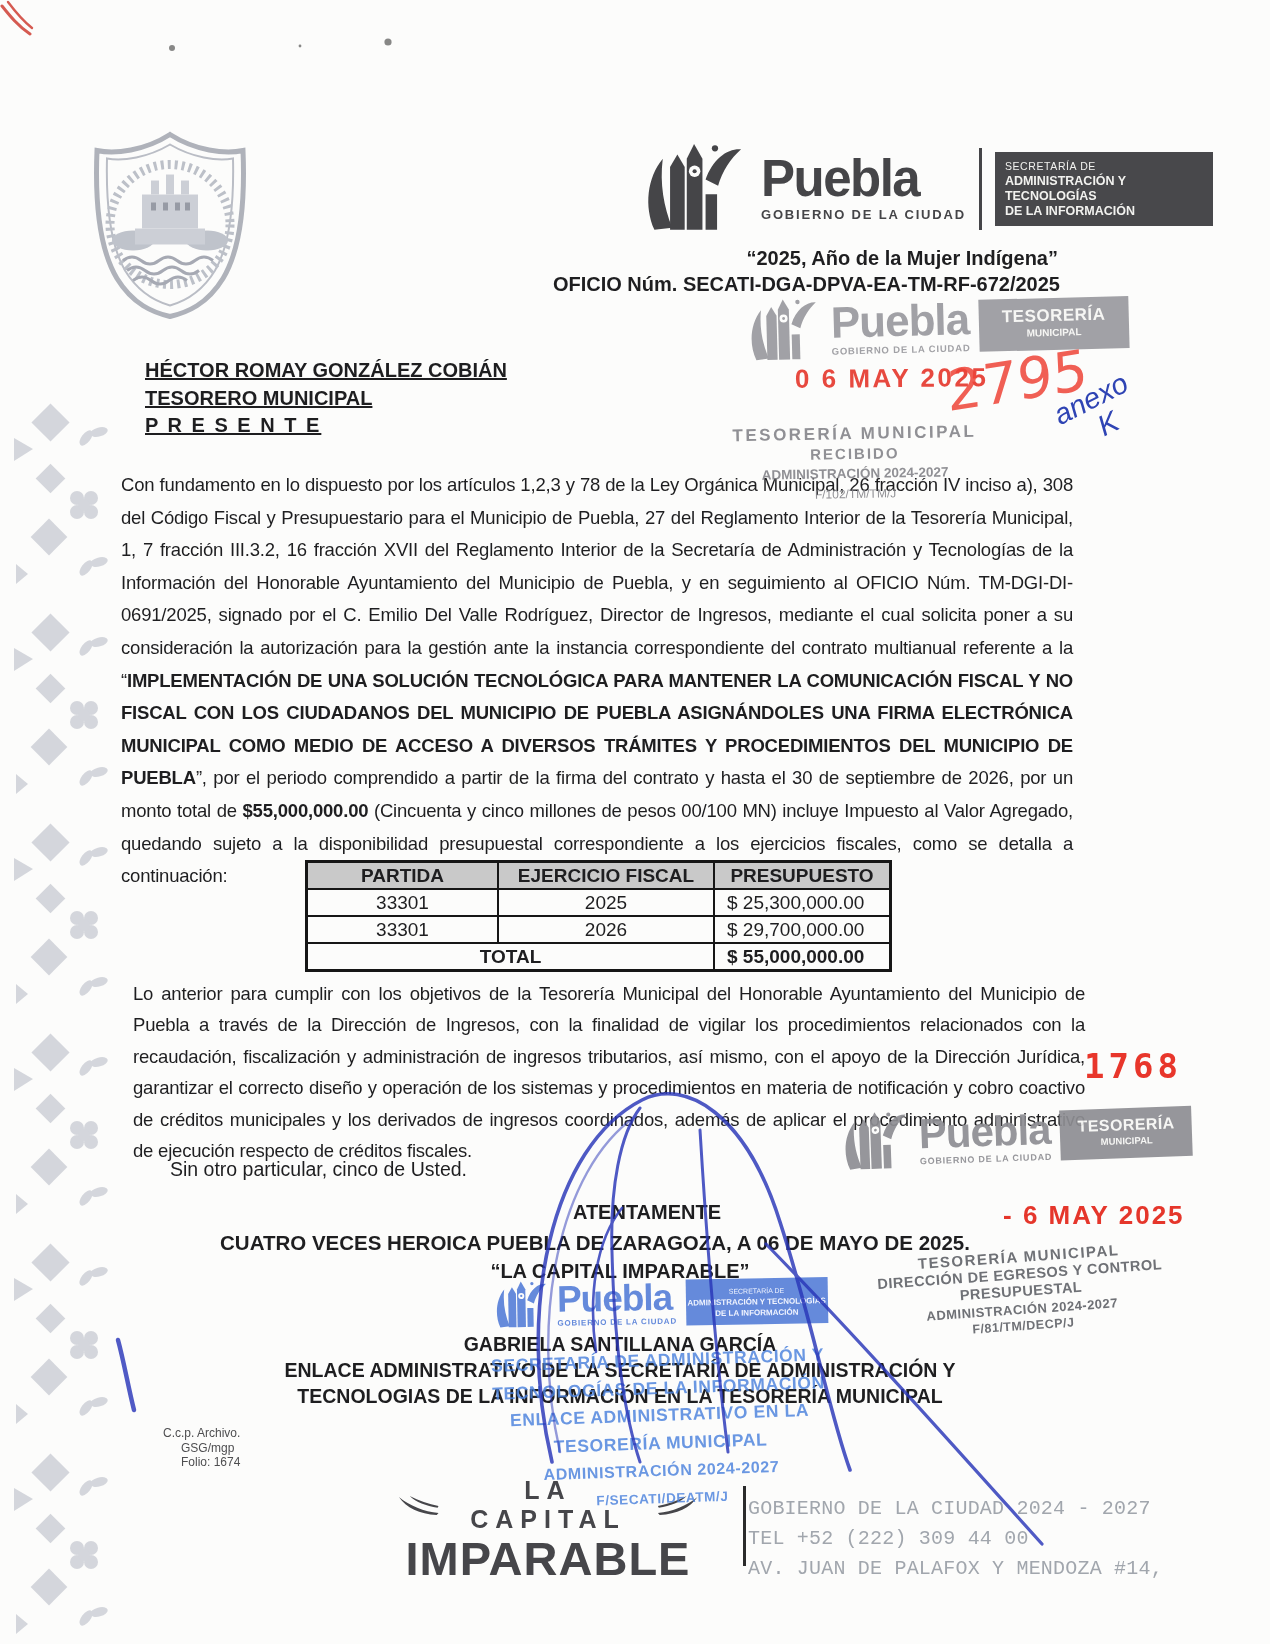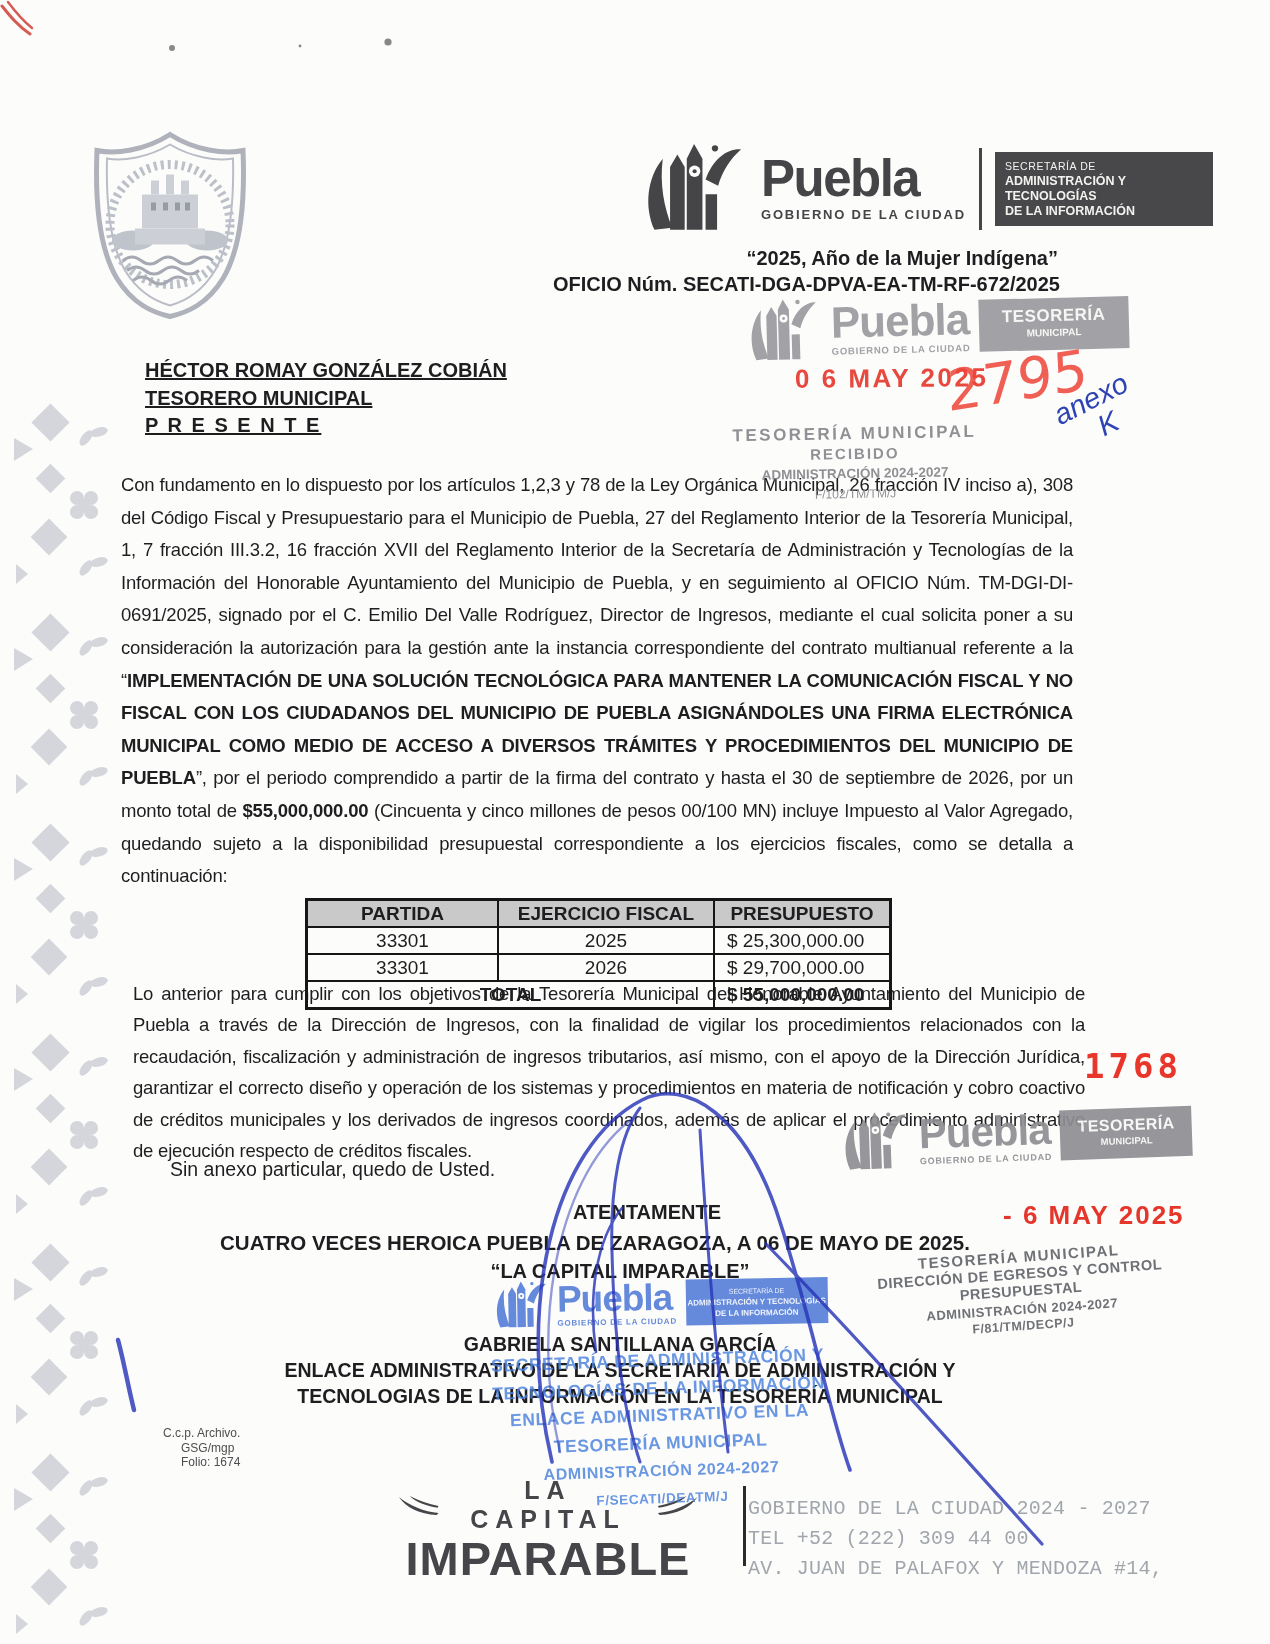--- a/index.html
+++ b/index.html
@@ -75,21 +75,21 @@
 
   #recipient{left:145px;top:357px;font-size:20px;font-weight:700;line-height:27.5px;z-index:3;text-decoration:underline;}
   #recipient .sal{letter-spacing:2px;}
 
   #para1{left:121px;top:456px;width:952px;font-size:18.5px;line-height:32.6px;
          text-align:justify;letter-spacing:-.2px;z-index:3;margin-top:13px;}
   #para2{left:133px;top:978px;width:952px;font-size:18.5px;line-height:31.4px;
          text-align:justify;letter-spacing:-.2px;z-index:3;}
 
   
-  #tbl{left:305px;top:860px;z-index:4;margin-top:38px;}
+  #tbl{left:305px;top:860px;z-index:4;}
   #tbl table{border-collapse:collapse;border:3px solid #161616;}
   #tbl th,#tbl td{border:2px solid #161616;font-size:19px;height:23px;padding:1px 6px;}
   #tbl th{background:#c9c9c9;font-weight:700;text-align:center;}
   #tbl td{text-align:center;}
   #tbl td.money{text-align:left;padding-left:12px;}
   #tbl .w1{width:177px;} #tbl .w2{width:202px;} #tbl .w3{width:162px;}
 
   #red1768{left:1084px;top:1046px;font-size:34px;font-weight:700;color:#e8362b;
            letter-spacing:4px;font-family:"DejaVu Sans Mono",monospace;z-index:6;}
   #sinotro{left:170px;top:1158px;font-size:19.5px;z-index:3;}
@@ -277,21 +277,21 @@
         <td colspan="2" class="b">TOTAL</td>
         <td class="money b">$ 55,000,000.00</td>
       </tr>
     </tbody>
       </table>
   </div>
 
   <p id="para2" class="abs">Lo anterior para cumplir con los objetivos de la Tesorería Municipal del Honorable Ayuntamiento del Municipio de Puebla a través de la Dirección de Ingresos, con la finalidad de vigilar los procedimientos relacionados con la recaudación, fiscalización y administración de ingresos tributarios, así mismo, con el apoyo de la Dirección Jurídica, garantizar el correcto diseño y operación de los sistemas y procedimientos en materia de notificación y cobro coactivo de créditos municipales y los derivados de ingresos coordinados, además de aplicar el procedimiento administrativo de ejecución respecto de créditos fiscales.</p>
 
   <div id="red1768" class="abs">1768</div>
-  <div id="sinotro" class="abs">Sin anexo particular, quedo de Usted.</div>
+  <div id="sinotro" class="abs">Sin otro particular, cinco de Usted.</div>
 
   <div id="stampMid" class="abs pbstamp">
     <svg class="icon" viewBox="0 0 100 90">
         <use href="#pueblaIcon"></use>
       </svg>
     <div class="word">
       <div class="name">Puebla</div>
       <div class="tag">GOBIERNO DE LA CIUDAD</div>
     </div>
     <div class="box">

